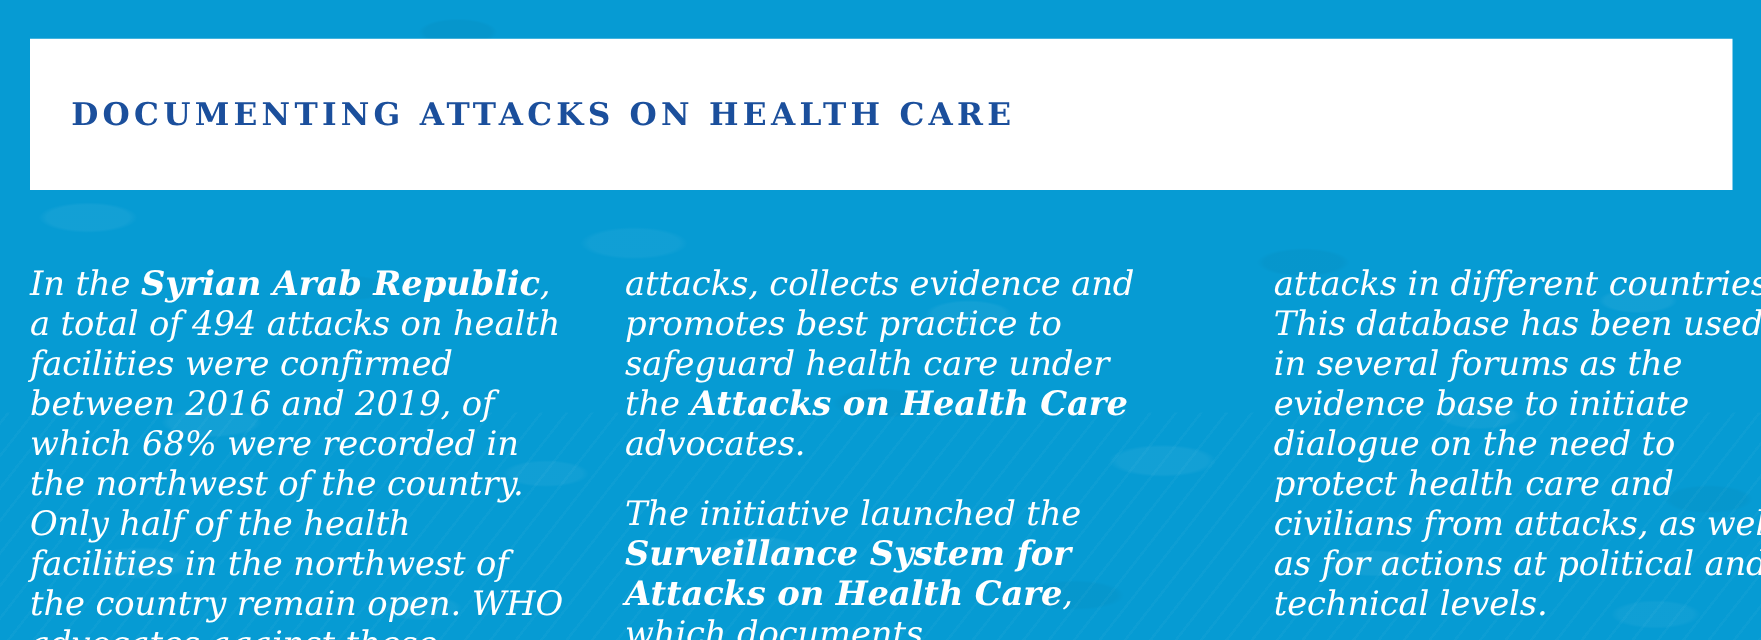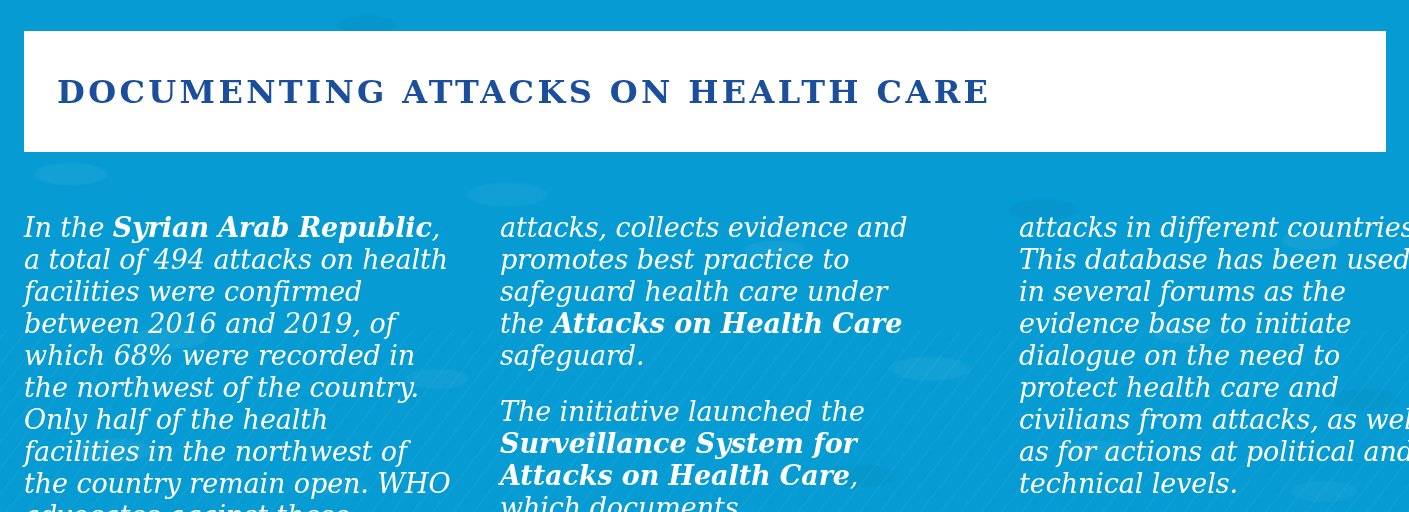--- a/index.html
+++ b/index.html
@@ -78,21 +78,21 @@
     background: #ffffff;
     box-sizing: border-box;
   }
   .title-text {
     position: absolute;
     left: 33px;
     top: 46px;
     margin: 0;
     font-family: "DejaVu Serif", serif;
     font-weight: 700;
-    font-size: 32px;
+    font-size: 25px;
     line-height: 30px;
     letter-spacing: 3.4px;
     color: #1b4f9c;
     white-space: nowrap;
   }
 
   
   .columns {
     position: absolute;
     left: 0;
@@ -133,21 +133,21 @@
 
   <div class="title-card" style="background-color: rgb(255, 255, 255);">
     <h1 class="title-text" style="color: rgb(27, 79, 156);">DOCUMENTING ATTACKS ON HEALTH CARE</h1>
   </div>
 
   <div class="columns">
     <div class="col col-1" style="color: rgb(255, 255, 255);">
         <p><span>In the </span><b>Syrian Arab Republic</b><span>, a total of 494 attacks on health facilities were confirmed between 2016 and 2019, of which 68% were recorded in the northwest of the country. Only half of the health facilities in the northwest of the country remain open. WHO advocates against these</span></p>
       </div>
     <div class="col col-2" style="color: rgb(255, 255, 255);">
-        <p><span>attacks, collects evidence and promotes best practice to safeguard health care under the </span><b>Attacks on Health Care</b><span> safeguard.</span></p>
+        <p><span>attacks, collects evidence and promotes best practice to safeguard health care under the </span><b>Attacks on Health Care</b><span> advocates.</span></p>
         <p><span>The initiative launched the </span><b>Surveillance System for Attacks on Health Care</b><span>, which documents</span></p>
       </div>
     <div class="col col-3" style="color: rgb(255, 255, 255);">
         <p><span>attacks in different countries. This database has been used in several forums as the evidence base to initiate dialogue on the need to protect health care and civilians from attacks, as well as for actions at political and technical levels.</span></p>
       </div>
   </div>
 
 </div>
 
 </body></html>

